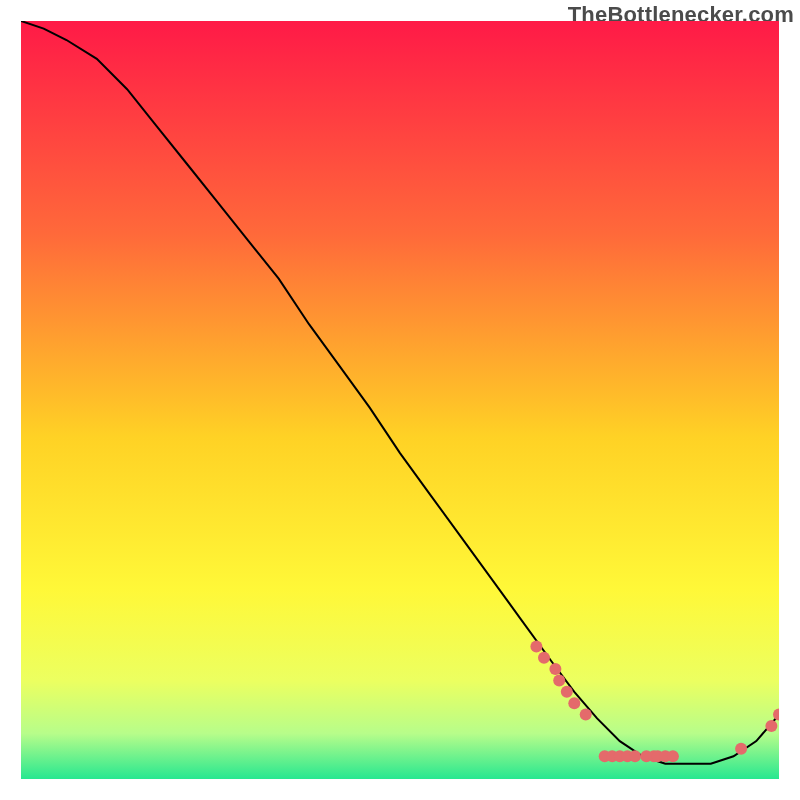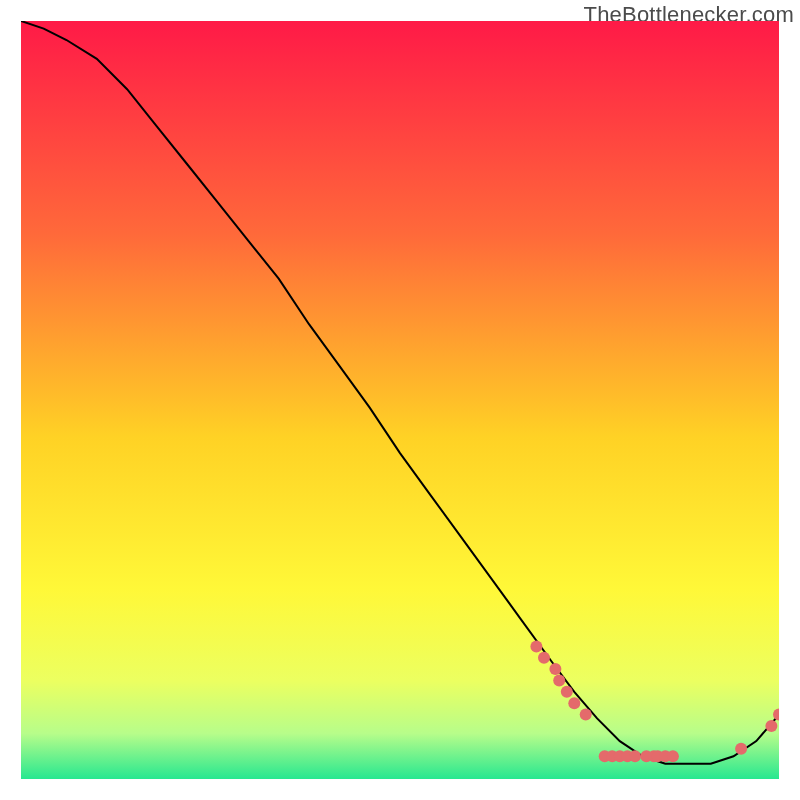--- a/index.html
+++ b/index.html
@@ -15,21 +15,21 @@
     position: relative;
     width: 800px;
     height: 800px;
   }
   .watermark {
     position: absolute;
     top: 2px;
     right: 6px;
     color: #4b4b4b;
     font-size: 22px;
-    font-weight: 400;
+    font-weight: 700;
     letter-spacing: 0.2px;
     user-select: none;
   }
   .plot {
     position: absolute;
     left: 21px;
     top: 21px;
     width: 758px;
     height: 758px;
   }

